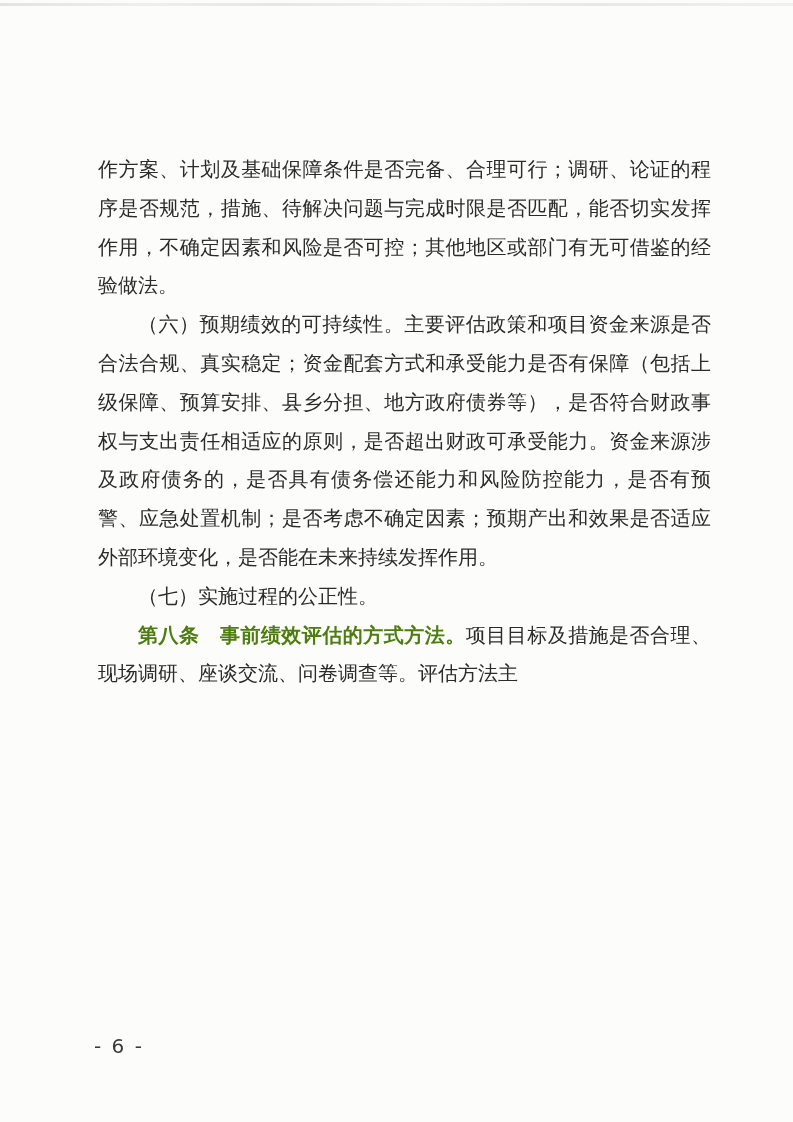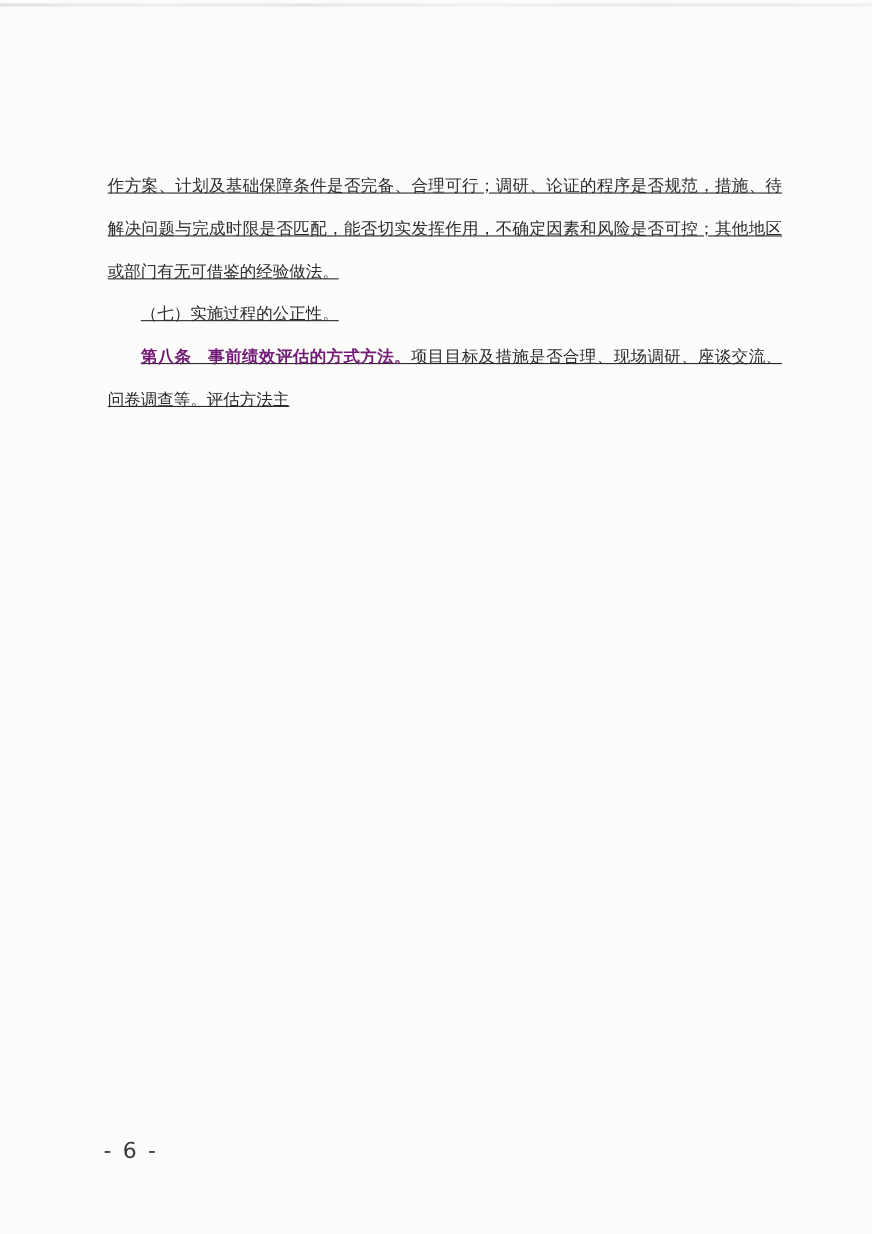--- a/index.html
+++ b/index.html
@@ -24,38 +24,37 @@
     background: linear-gradient(90deg,
       #dedede 0%, #ececec 18%, #e2e2e2 35%,
       #efefef 55%, #e4e4e4 75%, #eeeeee 100%);
     opacity: 0.85;
   }
   .text-block {
     position: absolute;
     left: 98px;
     top: 150px;
     width: 613px;
-    font-size: 15px;
+    font-size: 20px;
     line-height: 38.8px;
     color: #2b2b2b;
     text-align: justify;
     letter-spacing: 0;
-    text-decoration: underline;
   }
   .para {
     margin: 0;
     padding: 0;
     text-indent: 0;
   }
   .para.indent {
     text-indent: 2em;
   }
   .article-heading {
     font-weight: bold;
-    color: #701a75;
+    color: #4d7c0f;
   }
   .page-number {
     position: absolute;
     left: 94px;
     top: 1034px;
     font-family: "DejaVu Sans", "Liberation Sans", sans-serif;
     font-size: 20px;
     letter-spacing: 2px;
     color: #3a3a3a;
   }
@@ -65,20 +64,21 @@
 
 <div class="page">
 
   <div class="scan-artifact-line"></div>
 
   <div class="text-block">
 
     <p class="para">作方案、计划及基础保障条件是否完备、合理可行；调研、论证的程序是否规范，措施、待解决问题与完成时限是否匹配，能否切实发挥作用，不确定因素和风险是否可控；其他地区或部门有无可借鉴的经验做法。</p>
 
 
+    <p class="para indent">（六）预期绩效的可持续性。主要评估政策和项目资金来源是否合法合规、真实稳定；资金配套方式和承受能力是否有保障（包括上级保障、预算安排、县乡分担、地方政府债券等），是否符合财政事权与支出责任相适应的原则，是否超出财政可承受能力。资金来源涉及政府债务的，是否具有债务偿还能力和风险防控能力，是否有预警、应急处置机制；是否考虑不确定因素；预期产出和效果是否适应外部环境变化，是否能在未来持续发挥作用。</p>
 
     <p class="para indent">（七）实施过程的公正性。</p>
 
     <p class="para indent"><span class="article-heading">第八条　事前绩效评估的方式方法。</span><span>项目目标及措施是否合理、现场调研、座谈交流、问卷调查等。评估方法主</span></p>
 
   </div>
 
   <div class="page-number">- 6 -</div>
 
 </div>

